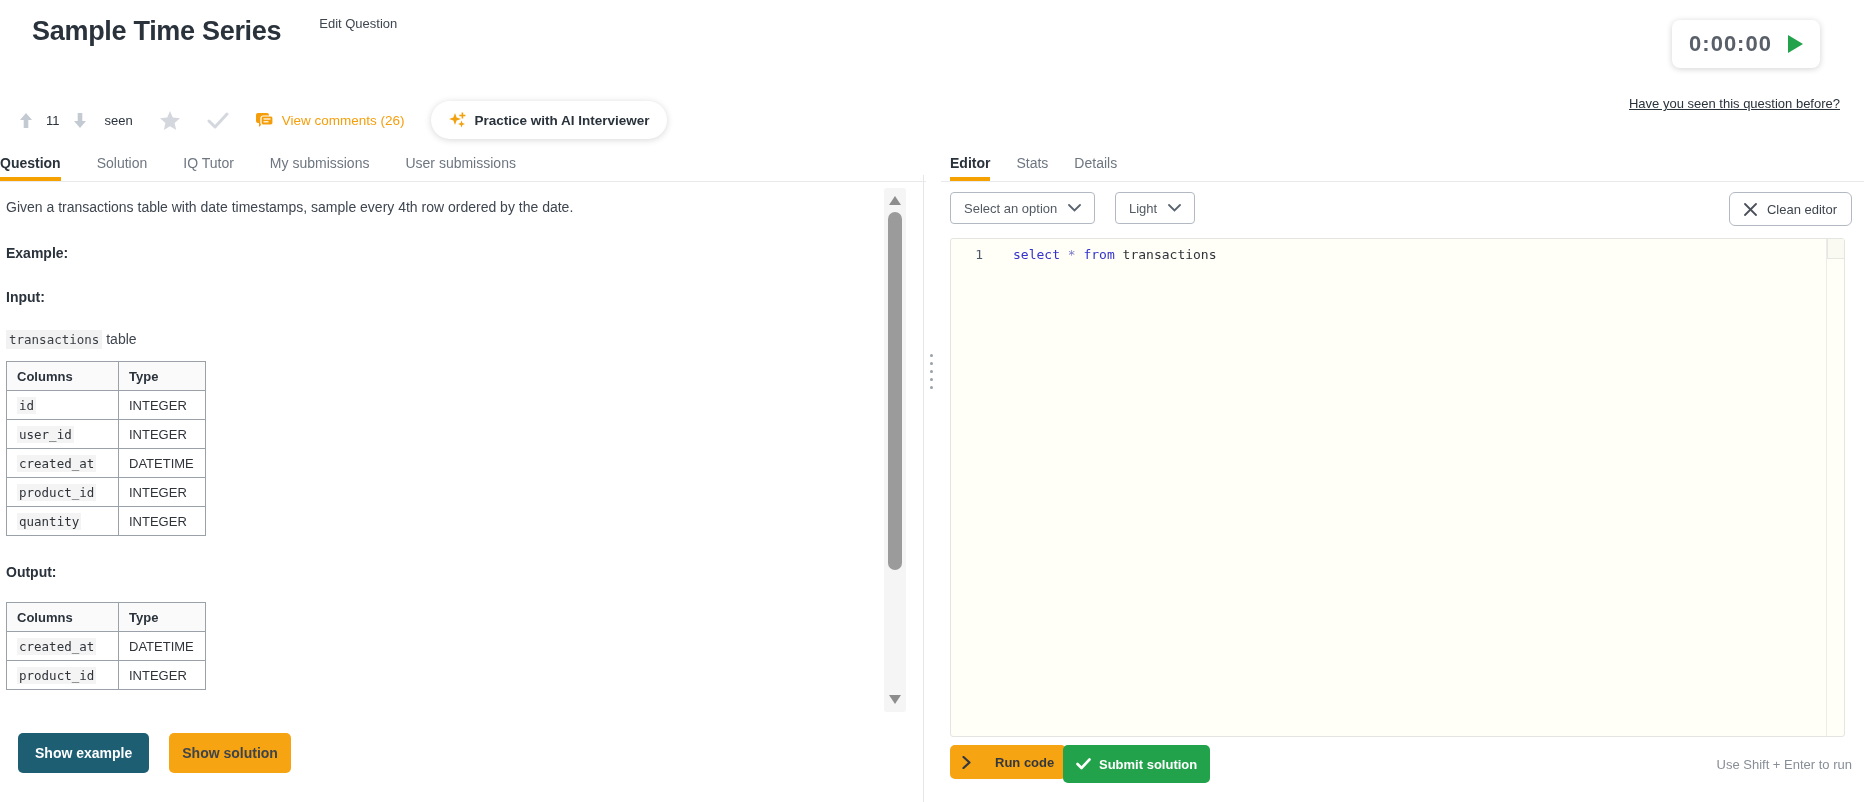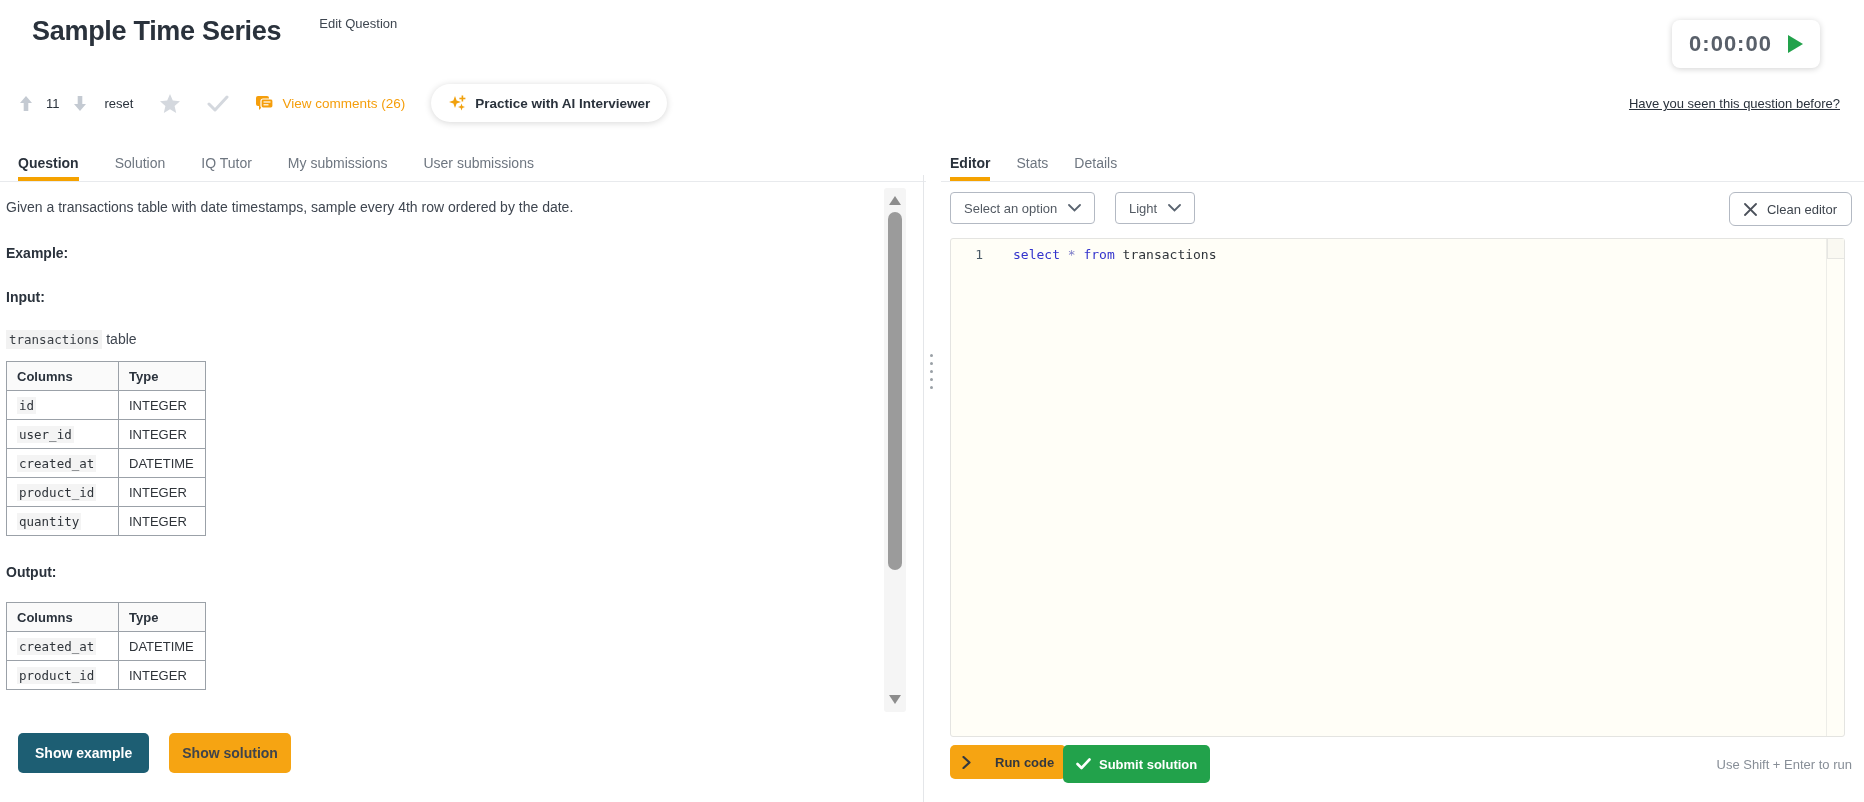--- a/index.html
+++ b/index.html
@@ -16,35 +16,35 @@
   .timer-card { position:absolute; left:1672px; top:20px; width:148px; height:48px; background:#fff;
                 border-radius:8px; box-shadow:0 1px 6px rgba(0,0,0,.18); display:flex;
                 align-items:center; justify-content:center; gap:16px; }
   .timer-text { font-size:22px; font-weight:700; color:#59606a; letter-spacing:1px; }
   .play-icon { width:0; height:0; border-left:15px solid var(--green-button,#22A24B);
                border-top:9px solid transparent; border-bottom:9px solid transparent; cursor:pointer; }
 
   .seen-link { position:absolute; right:24px; top:96px; font-size:13px; color:#2a323c;
                text-decoration:underline; cursor:pointer; }
 
-  .actions { position:absolute; left:18px; top:84px; height:38px; display:flex; align-items:center; }
+  .actions { position:absolute; left:18px; top:101px; height:38px; display:flex; align-items:center; }
   .actions .gap-s { margin-right:12px; } .actions .gap-m { margin-right:17px; } .actions .gap-l { margin-right:26px; }
   .vote-count { font-size:13px; color:#2a323c; }
   .reset-label { font-size:13px; color:#2a323c; cursor:pointer; }
   .icon-btn { display:inline-flex; align-items:center; cursor:pointer; }
   .comments { display:inline-flex; align-items:center; gap:8px; cursor:pointer; }
   .comments-label { font-size:13.5px; color:var(--link-orange,#F59E0B); }
   .ai-pill { display:inline-flex; align-items:center; gap:9px; height:38px; padding:0 17px;
              background:#fff; border-radius:19px; box-shadow:0 1px 7px rgba(0,0,0,.16);
              font-size:13.5px; font-weight:700; color:#2a323c; cursor:pointer; }
 
   
   .tabbar { position:absolute; top:146px; height:36px; border-bottom:1px solid #e8eaed;
             display:flex; gap:36px; }
-  .tabbar-left  { left:0; width:926px; padding-left:18px; }
+  .tabbar-left  { left:0; width:926px; }
   .tabbar-right { left:941px; width:923px; padding-left:9px; gap:26px; }
   .tab { font-size:14px; color:#6e7680; display:flex; align-items:center; cursor:pointer;
          border-bottom:4px solid transparent; padding-top:3px; }
   .tab.active { color:#2a323c; font-weight:700; border-bottom-color:var(--accent-orange,#F5A200); }
 
   
   .question-scroll { position:absolute; left:0; top:183px; width:880px; height:520px;
                      overflow:hidden; padding-left:6px; }
   .qtext { margin-top:16px; font-size:14px; color:#3f4650; }
   .qlabel { margin-top:30px; font-size:14px; font-weight:700; color:#2a323c; }
@@ -141,21 +141,21 @@
       <svg width="16" height="17" viewBox="0 0 16 17">
           <path d="M8 1 L14 8 L10.3 8 L10.3 16 L5.7 16 L5.7 8 L2 8 Z" fill="#c4cad2"></path>
         </svg>
     </span>
     <span class="vote-count gap-s">11</span>
     <span class="icon-btn gap-m">
       <svg width="16" height="17" viewBox="0 0 16 17">
           <path d="M8 16 L2 9 L5.7 9 L5.7 1 L10.3 1 L10.3 9 L14 9 Z" fill="#c4cad2"></path>
         </svg>
     </span>
-    <span class="reset-label gap-l">reset</span>
+    <span class="reset-label gap-l">seen</span>
     <span class="icon-btn gap-l">
       <svg width="22" height="21" viewBox="0 0 22 21">
           <path d="M11 1 L13.8 7.6 L21 8.2 L15.6 12.9 L17.2 20 L11 16.3 L4.8 20 L6.4 12.9 L1 8.2 L8.2 7.6 Z" fill="#d4d8de"></path>
         </svg>
     </span>
     <span class="icon-btn gap-l">
       <svg width="22" height="17" viewBox="0 0 22 17">
           <polyline points="2,9 8,15 20,2" fill="none" stroke="#d4d8de" stroke-width="3" stroke-linecap="round" stroke-linejoin="round"></polyline>
         </svg>
     </span>

